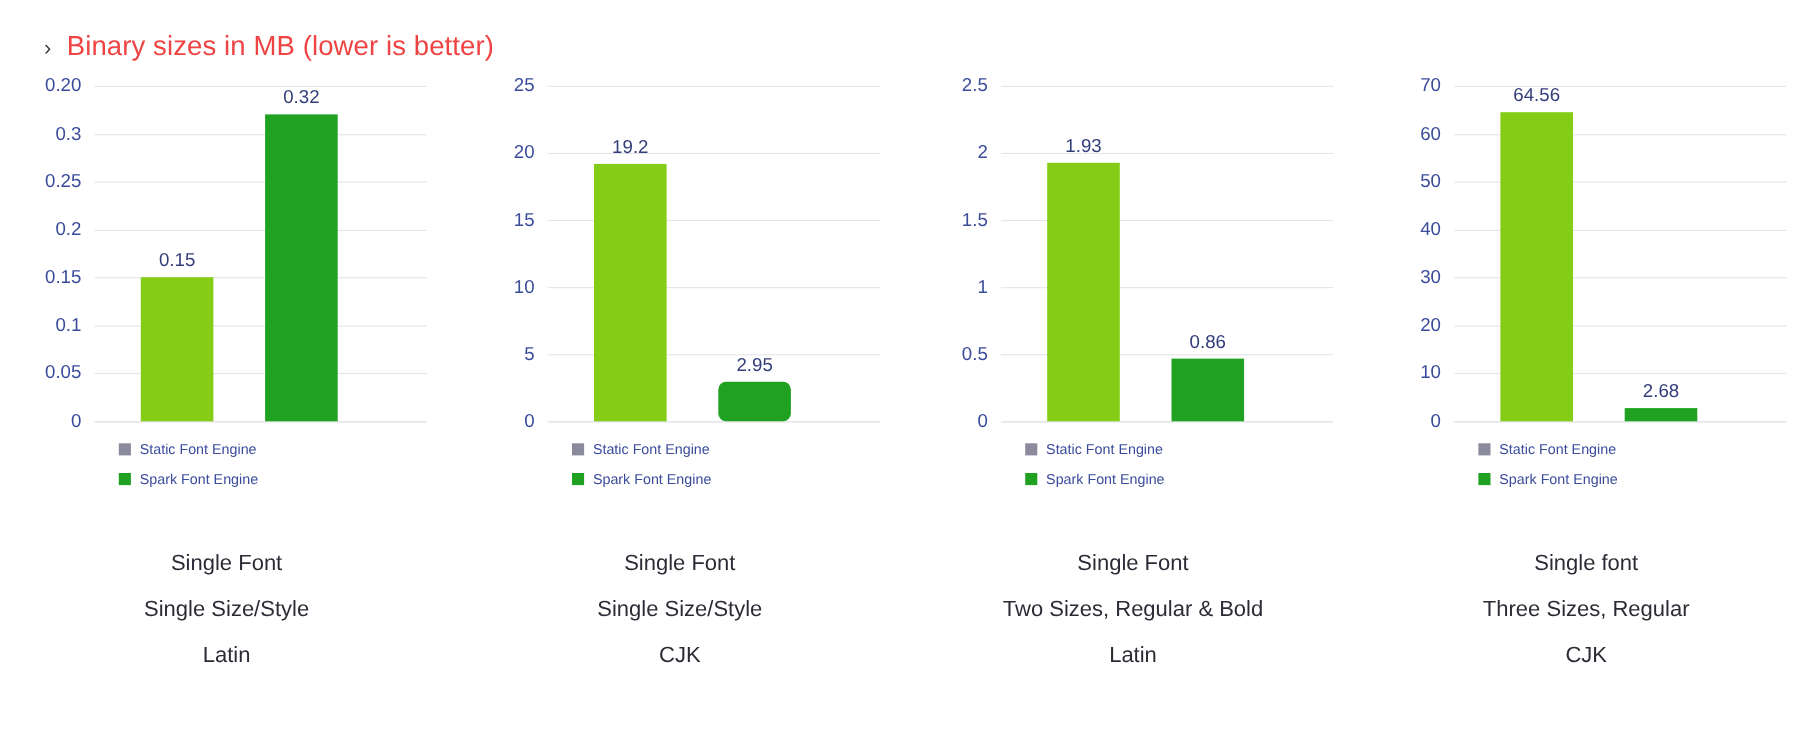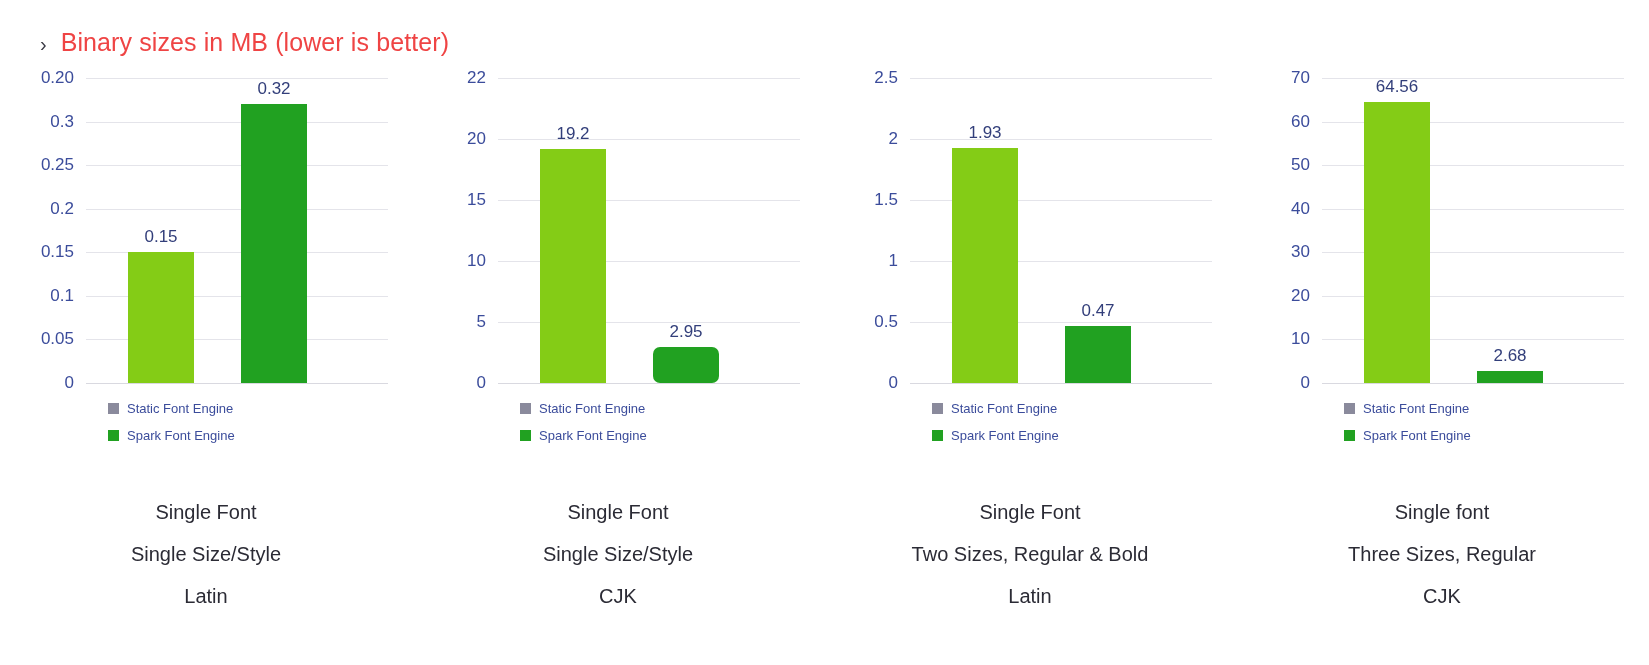--- a/index.html
+++ b/index.html
@@ -198,21 +198,21 @@
       </div>
       <div class="caption">
         <div>Single Font</div>
         <div>Single Size/Style</div>
         <div>Latin</div>
       </div>
     </div>
     <div class="chart-block">
       <div class="plot">
         <div class="y-axis">
-          <div class="y-tick" style="top: 0%;">22</div>
+          <div class="y-tick" style="top: 0%;">25</div>
           <div class="y-tick" style="top: 20%;">20</div>
           <div class="y-tick" style="top: 40%;">15</div>
           <div class="y-tick" style="top: 60%;">10</div>
           <div class="y-tick" style="top: 80%;">5</div>
           <div class="y-tick" style="top: 100%;">0</div>
         </div>
         <div class="grid-wrap">
           <div class="gridline" style="top: 0%;"></div>
           <div class="gridline" style="top: 20%;"></div>
           <div class="gridline" style="top: 40%;"></div>
@@ -261,21 +261,21 @@
           <div class="gridline" style="top: 40%;"></div>
           <div class="gridline" style="top: 60%;"></div>
           <div class="gridline" style="top: 80%;"></div>
           <div class="gridline baseline" style="top: 100%;"></div>
         </div>
         <div class="bars">
           <div class="bar static" style="height: 77.2%;">
             <div class="bar-label">1.93</div>
           </div>
           <div class="bar spark" style="height: 18.8%;">
-            <div class="bar-label">0.47</div>
+            <div class="bar-label">0.86</div>
           </div>
         </div>
       </div>
       <div class="legend">
         <div class="legend-row">
           <span class="legend-swatch static"></span>
           <span class="legend-label">Static Font Engine</span>
         </div>
         <div class="legend-row">
           <span class="legend-swatch spark"></span>

